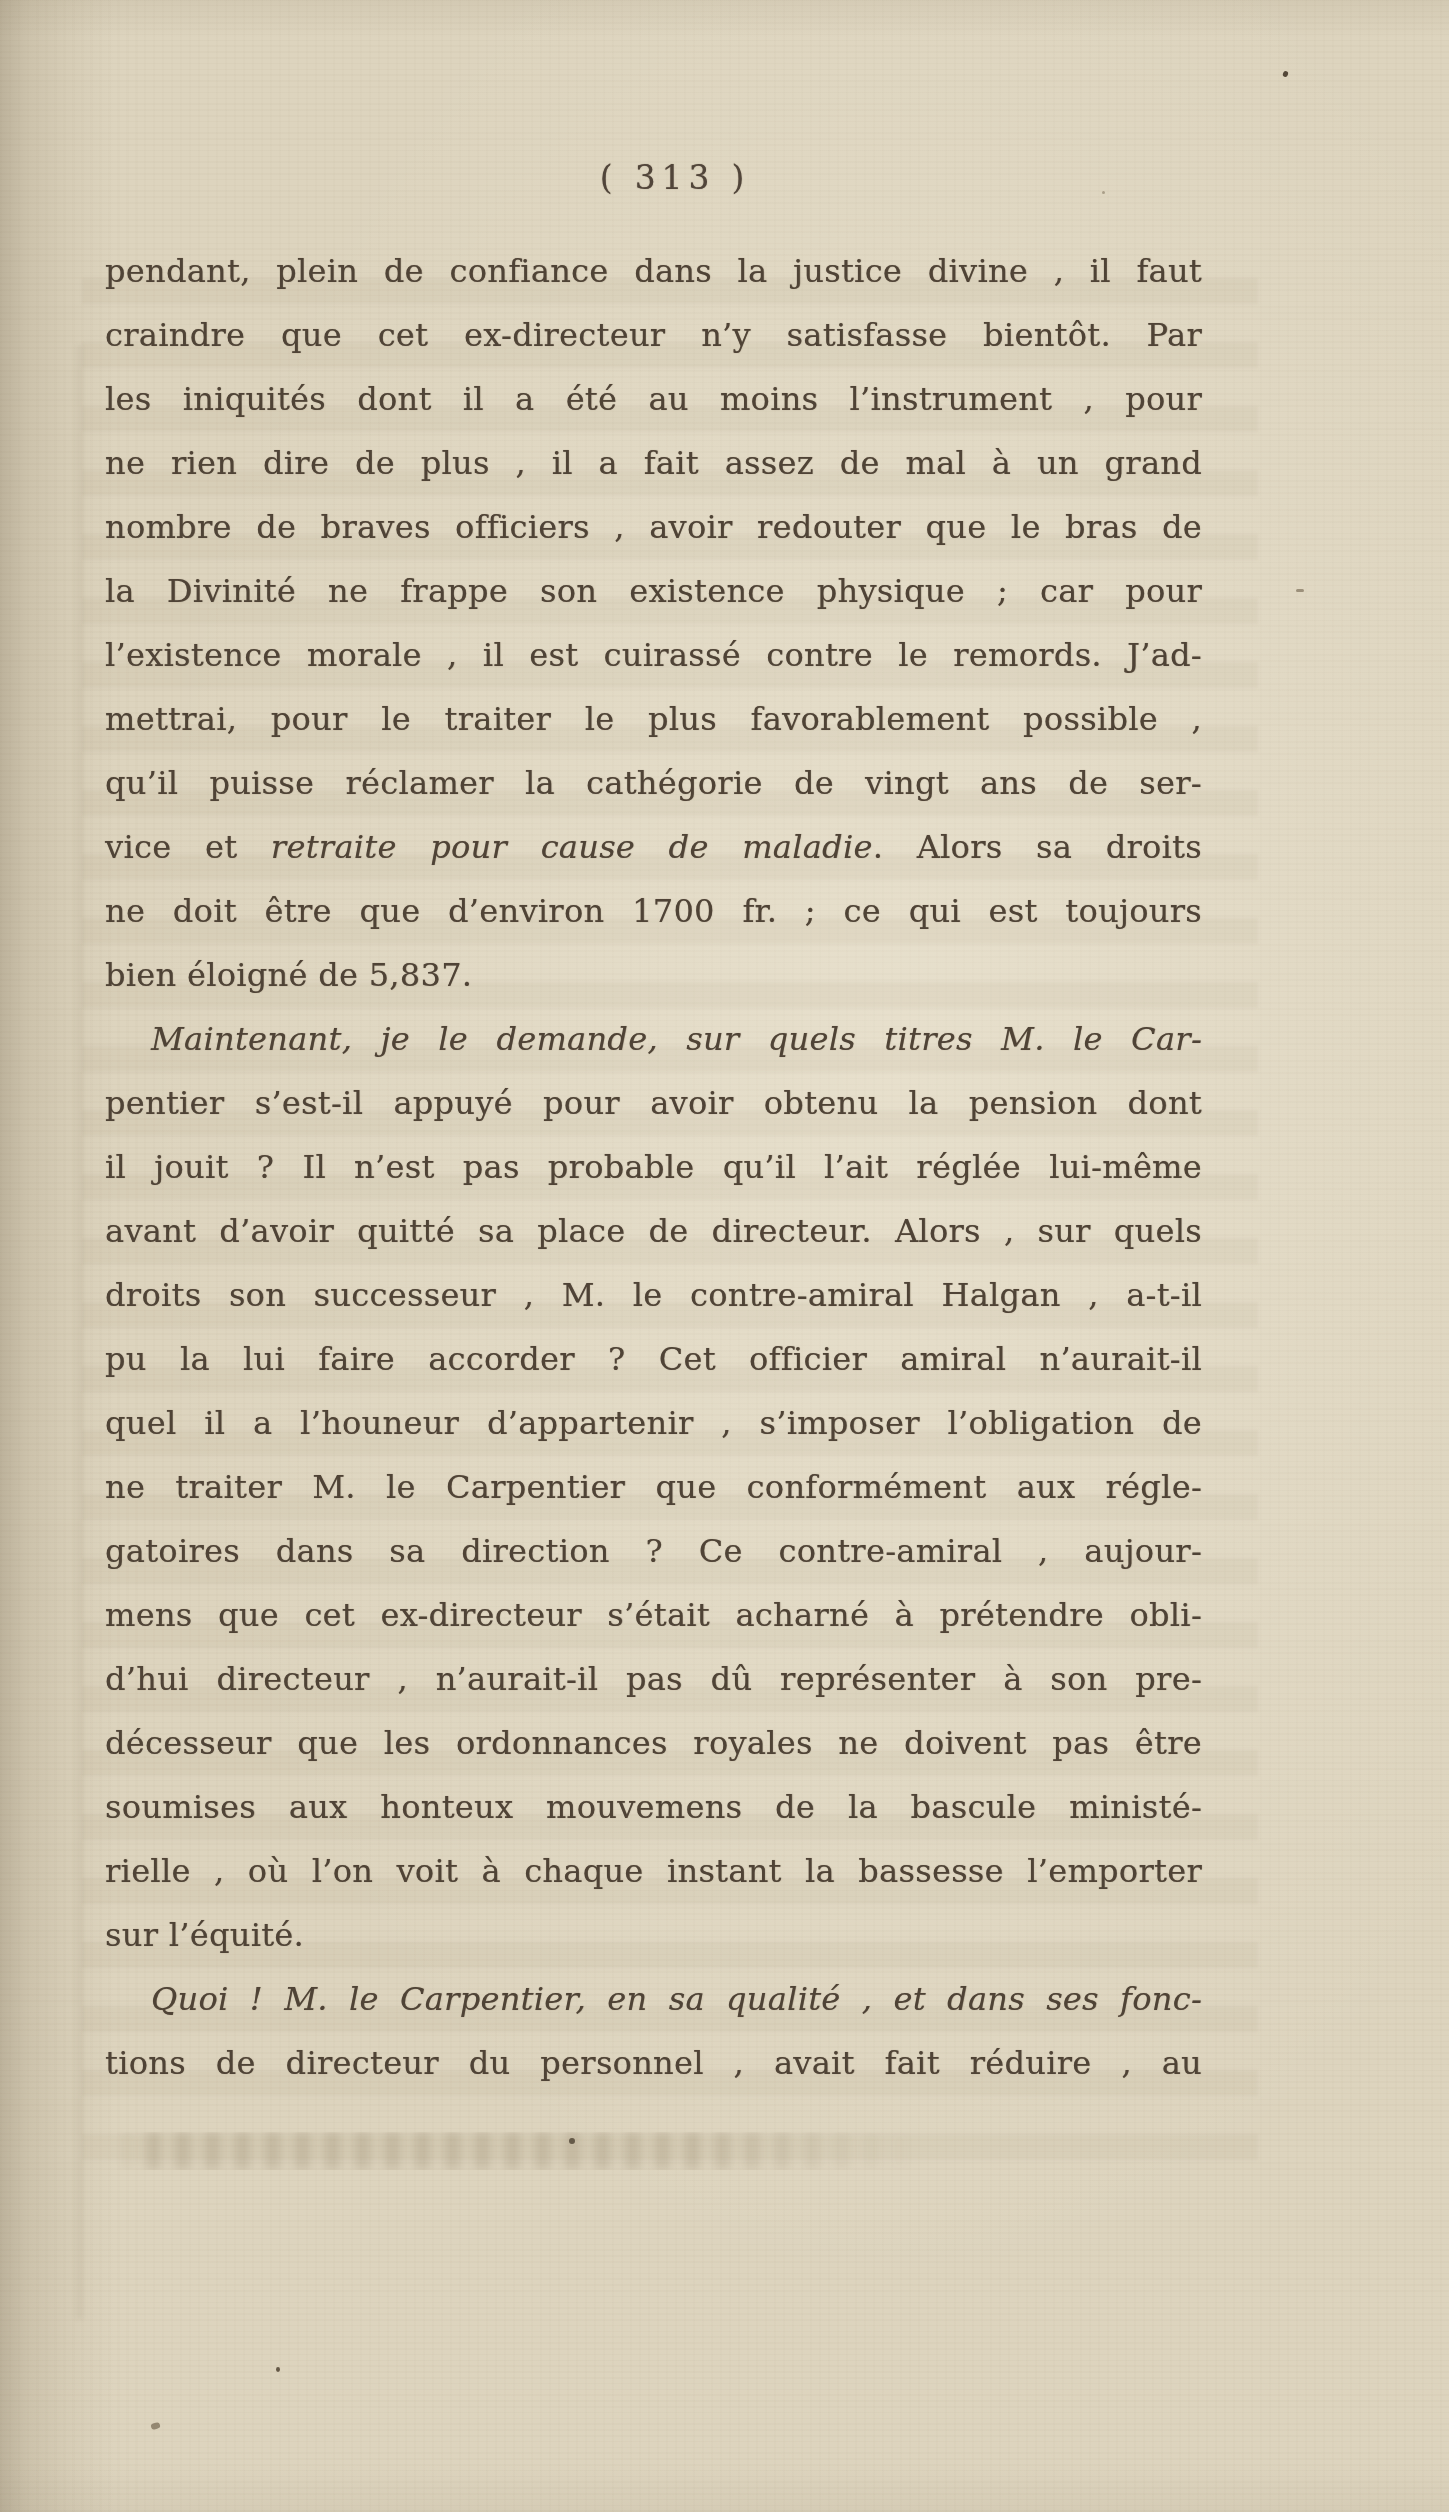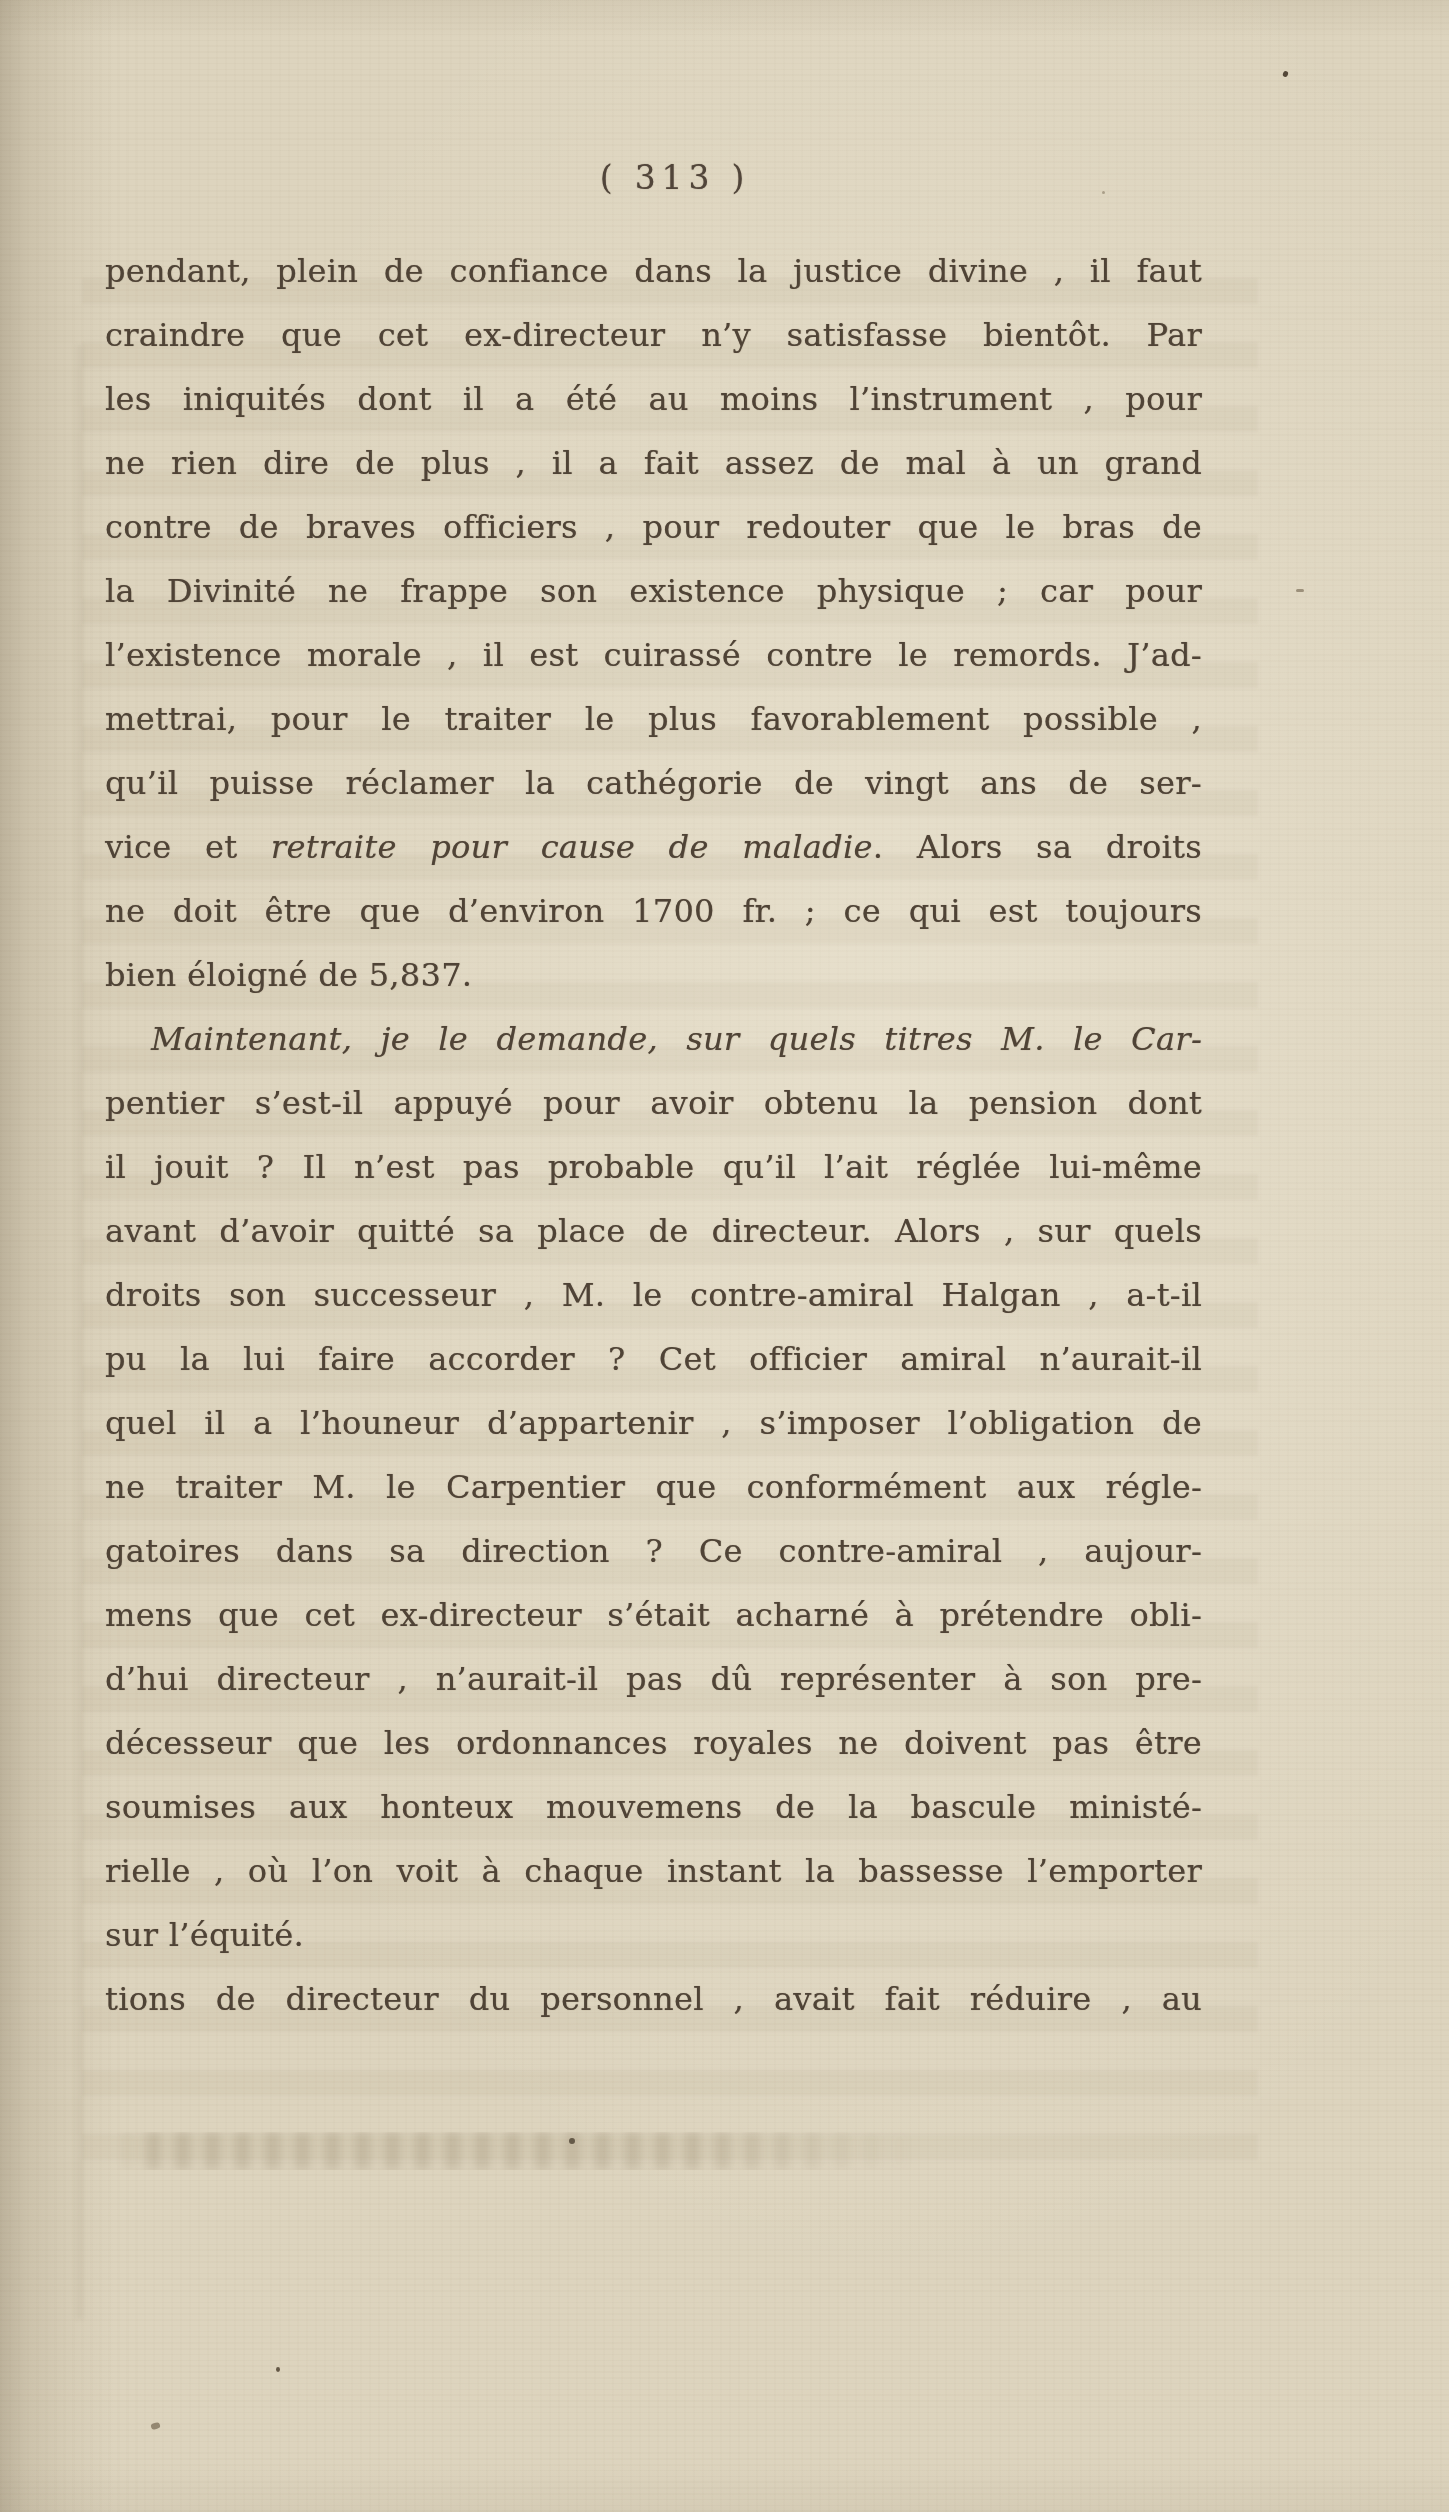--- a/index.html
+++ b/index.html
@@ -116,21 +116,21 @@
   <div class="line-bands"></div>
   <div class="fold-line"></div>
 
   <div class="page-number">( 313 )</div>
 
   <div class="page-text">
       <div class="line"><span>pendant, plein de confiance dans la justice divine , il faut</span></div>
       <div class="line"><span>craindre que cet ex-directeur n’y satisfasse bientôt. Par</span></div>
       <div class="line"><span>les iniquités dont il a été au moins l’instrument , pour</span></div>
       <div class="line"><span>ne rien dire de plus , il a fait assez de mal à un grand</span></div>
-      <div class="line"><span>contre de braves officiers , pour redouter que le bras de</span></div>
+      <div class="line"><span>nombre de braves officiers , avoir redouter que le bras de</span></div>
       <div class="line"><span>la Divinité ne frappe son existence physique ; car pour</span></div>
       <div class="line"><span>l’existence morale , il est cuirassé contre le remords. J’ad-</span></div>
       <div class="line"><span>mettrai, pour le traiter le plus favorablement possible ,</span></div>
       <div class="line"><span>qu’il puisse réclamer la cathégorie de vingt ans de ser-</span></div>
       <div class="line"><span>vice et </span><span class="it">retraite pour cause de maladie</span><span>. Alors sa droits</span></div>
       <div class="line"><span>ne doit être que d’environ 1700 fr. ; ce qui est toujours</span></div>
       <div class="line no-just"><span>bien éloigné de 5,837.</span></div>
       <div class="line indent"><span>Maintenant, je le demande, sur quels titres M. le Car-</span></div>
       <div class="line"><span>pentier s’est-il appuyé pour avoir obtenu la pension dont</span></div>
       <div class="line"><span>il jouit ? Il n’est pas probable qu’il l’ait réglée lui-même</span></div>
@@ -139,20 +139,21 @@
       <div class="line"><span>pu la lui faire accorder ? Cet officier amiral n’aurait-il</span></div>
       <div class="line"><span>quel il a l’houneur d’appartenir , s’imposer l’obligation de</span></div>
       <div class="line"><span>ne traiter M. le Carpentier que conformément aux régle-</span></div>
       <div class="line"><span>gatoires dans sa direction ? Ce contre-amiral , aujour-</span></div>
       <div class="line"><span>mens que cet ex-directeur s’était acharné à prétendre obli-</span></div>
       <div class="line"><span>d’hui directeur , n’aurait-il pas dû représenter à son pre-</span></div>
       <div class="line"><span>décesseur que les ordonnances royales ne doivent pas être</span></div>
       <div class="line"><span>soumises aux honteux mouvemens de la bascule ministé-</span></div>
       <div class="line"><span>rielle , où l’on voit à chaque instant la bassesse l’emporter</span></div>
       <div class="line no-just"><span>sur l’équité.</span></div>
+      <div class="line indent"><span>Quoi ! M. le Carpentier, en sa qualité , et dans ses fonc-</span></div>
       <div class="line"><span>tions de directeur du personnel , avait fait réduire , au</span></div>
     </div>
 
   <div class="bleed"></div>
 
   <div class="speck s1"></div>
   <div class="speck s2"></div>
   <div class="speck s3"></div>
   <div class="speck s4"></div>
   <div class="speck s5"></div>

